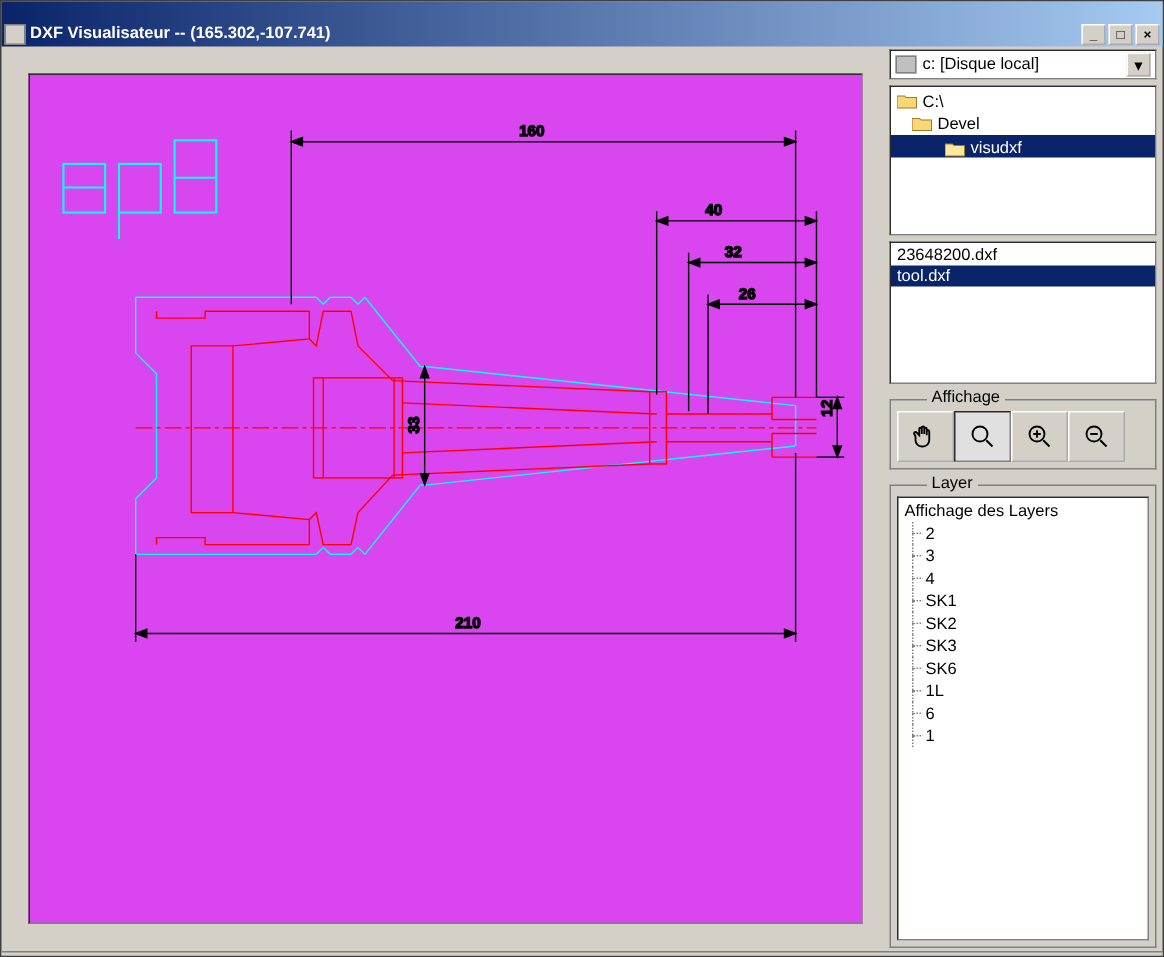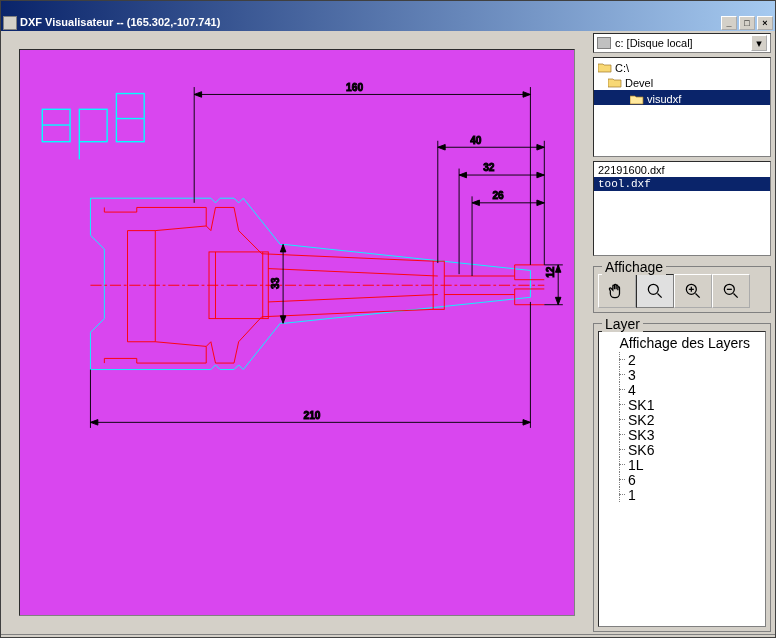--- a/index.html
+++ b/index.html
@@ -18,30 +18,30 @@
 .drive-combo .drv-icon { width: 14px; height: 12px; margin-right: 4px; background: #c0c0c0; border: 1px solid #808080; }
 .drive-combo .arrow { margin-left: auto; width: 16px; height: 16px; background: #d4d0c8; border: 1px outset #fff; display: flex; align-items: center; justify-content: center; }
 .dir-list { height: 100px; background: #fff; border: 1px inset #808080; padding: 2px 0; overflow: hidden; }
 .dir-item { display: flex; align-items: center; padding: 0 4px; height: 15px; }
 .dir-item.sel { background: #0a246a; color: #fff; }
 .dir-indent1 { padding-left: 14px; }
 .dir-indent2 { padding-left: 36px; align-items: flex-end; }
 .folder-icon { width: 14px; height: 11px; margin-right: 3px; display: inline-block; }
 .file-list { height: 95px; background: #fff; border: 1px inset #808080; padding: 1px 0; overflow: hidden; }
 .file-item { padding: 0 4px; height: 14px; display: flex; align-items: center; }
-.file-item.sel { background: #0a246a; color: #fff; font-family: Liberation Mono, monospace; }
+.file-item.sel { background: #0a246a; color: #fff; }
 .group { border: 1px solid #808080; border-top: none; margin-top: 6px; padding: 8px 4px 4px; position: relative; }
 .group::before { content: ''; position: absolute; top: 0; left: 0; right: 0; border-top: 1px solid #808080; }
-.group-label { position: absolute; top: -7px; left: 8px; background: #d4d0c8; padding: 0 3px; font-size: 14px; }
+.group-label { position: absolute; top: -7px; left: 24px; background: #d4d0c8; padding: 0 3px; font-size: 11px; }
 .toolbar { display: flex; gap: 0; }
 .tool-btn { width: 38px; height: 34px; background: #d4d0c8; border: 1px outset #fff; display: flex; align-items: center; justify-content: center; cursor: default; }
 .tool-btn.pressed { border: 1px inset #808080; background: #e0e0e0; }
 .tool-btn svg { width: 20px; height: 20px; }
-.layer-group { flex: 1; display: flex; flex-direction: column; min-height: 0; text-align: right; }
-.layer-tree { flex: 1; background: #fff; border: 1px inset #808080; padding: 2px 15px; overflow: auto; font-size: 14px; }
+.layer-group { flex: 1; display: flex; flex-direction: column; min-height: 0; }
+.layer-tree { flex: 1; background: #fff; border: 1px inset #808080; padding: 2px 4px; overflow: auto; font-size: 11px; }
 .tree-root { padding: 1px 0; }
 .tree-item { padding: 0 0 0 12px; height: 15px; display: flex; align-items: center; position: relative; }
 .tree-item::before { content: ''; position: absolute; left: 5px; top: 0; bottom: 0; border-left: 1px dotted #808080; }
 .tree-item::after { content: ''; position: absolute; left: 5px; top: 7px; width: 8px; border-top: 1px dotted #808080; }
 .tree-item span { position: relative; z-index: 1; background: #fff; padding-left: 2px; }
 .statusbar { height: 3px; background: #d4d0c8; border-top: 1px solid #808080; }
 .dim-text { font-family: Arial; font-size: 11px; font-weight: bold; fill: #000; }
 </style>
 </head>
 <body>
@@ -186,21 +186,21 @@
             <span>Devel</span>
           </div>
           <div class="dir-item sel dir-indent2">
             <span class="folder-icon"><svg width="14" height="11" viewBox="0 0 14 11">
                 <path d="M0 2h5l1 1h7v7H0z" fill="#ffe89c" stroke="#a07828" stroke-width="0.7"></path>
               </svg></span>
             <span>visudxf</span>
           </div>
         </div>
       <div class="file-list" id="file-list">
-          <div class="file-item">22191600.dxf</div>
+          <div class="file-item">23648200.dxf</div>
           <div class="file-item sel">tool.dxf</div>
         </div>
       <div class="group">
         <span class="group-label">Affichage</span>
         <div class="toolbar">
           <div class="tool-btn">
             <svg viewBox="0 0 24 24" fill="none" stroke="#000" stroke-width="1.5">
                 <path d="M7 11V6a1 1 0 012 0v4V5a1 1 0 012 0v5V6a1 1 0 012 0v5V8a1 1 0 012 0v7a5 5 0 01-5 5h-1a5 5 0 01-5-5v-3l-1-2a1 1 0 012-1z"></path>
               </svg>
           </div>

